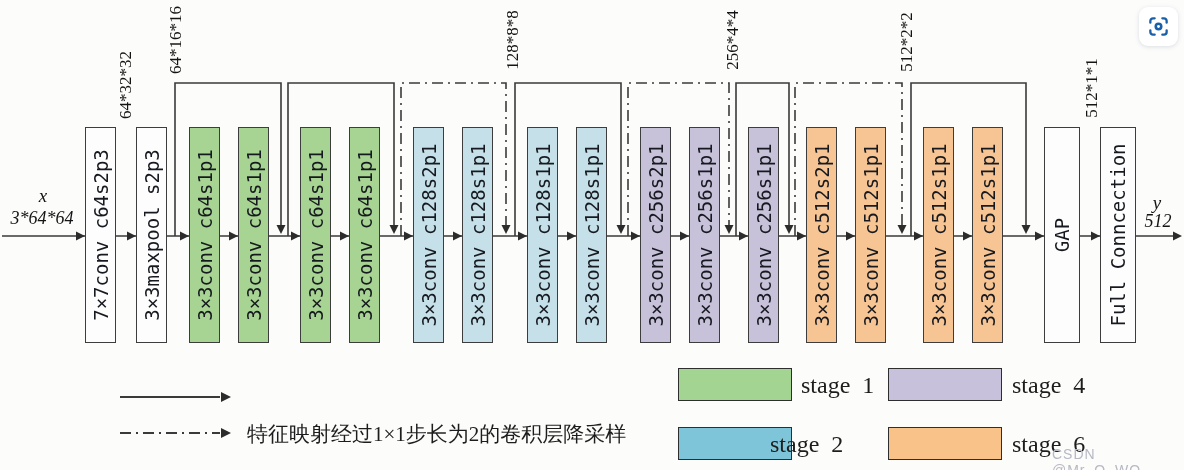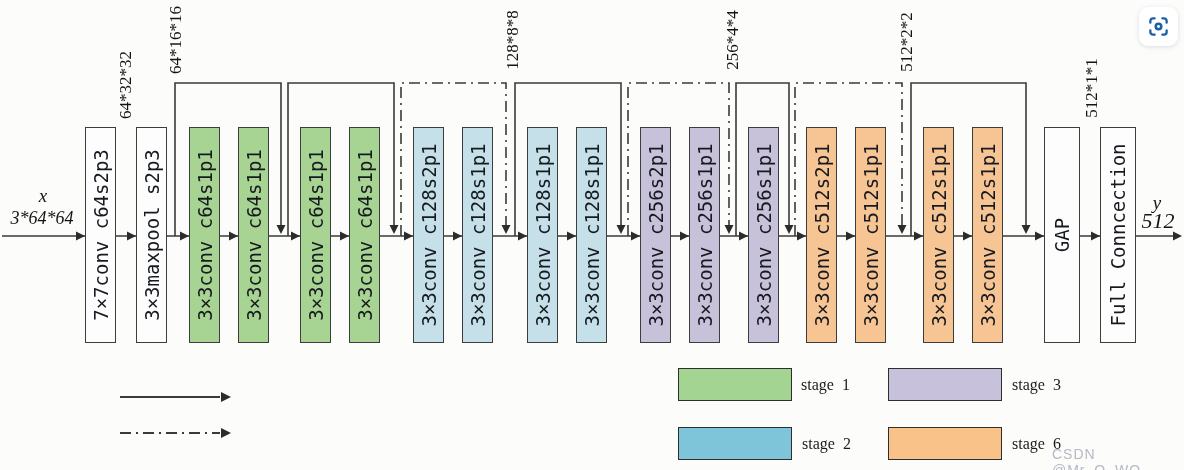--- a/index.html
+++ b/index.html
@@ -26,21 +26,21 @@
   .io.var{font-style:italic;}
   
   .cjk{position:absolute;font-size:21px;color:#1d1d1d;white-space:nowrap;z-index:2;
        transform:translate(0,-50%);}
   .sbox{position:absolute;width:114px;height:33px;box-sizing:border-box;
         border:1.6px solid #2e2e2e;z-index:2;}
   .sbox.green{background:#a4d491;}
   .sbox.blue{background:#7ec5d9;}
   .sbox.purple{background:#c7c1db;}
   .sbox.orange{background:#f8c288;}
-  .slabel{position:absolute;font-size:16px;color:#1d1d1d;white-space:pre;z-index:2;
+  .slabel{position:absolute;font-size:24px;color:#1d1d1d;white-space:pre;z-index:2;
           transform:translate(0,-50%);}
   
   .watermark{position:absolute;left:1052px;top:446px;font-family:"Liberation Sans",sans-serif;
              font-size:14px;color:#b6b9c4;letter-spacing:1px;z-index:3;}
   
   .toolbtn{position:absolute;left:1139px;top:7px;width:39px;height:39px;background:#ffffff;
            border-radius:9px;box-shadow:0 1px 4px rgba(120,130,150,.25);display:flex;
            align-items:center;justify-content:center;z-index:4;cursor:pointer;}
 </style>
 </head>
@@ -110,21 +110,21 @@
     </g>
     <g fill="#2c2c2c">
       <polygon points="231,397 221,392 221,402"></polygon>
       <polygon points="231,433 221,428 221,438"></polygon>
     </g>
   </svg>
 
   <span class="io var" style="left:43px;top:196px">x</span>
   <span class="io" style="left:42px;top:218px;font-size:18px">3*64*64</span>
   <span class="io var" style="left:1157px;top:203px">y</span>
-  <span class="io" style="left:1158px;top:221px;font-size:22px">512</span>
+  <span class="io" style="left:1158px;top:221px;font-size:18px">512</span>
 
   <div class="dim" style="left:126px;top:85px">
       <span>64*32*32</span>
     </div>
   <div class="dim" style="left:176px;top:40px">
       <span>64*16*16</span>
     </div>
   <div class="dim" style="left:513px;top:40px">
       <span>128*8*8</span>
     </div>
@@ -189,27 +189,28 @@
   <div class="blk orange" style="left:972px">
       <span class="vtext">3×3conv c512s1p1</span>
     </div>
   <div class="blk wide" style="left:1044px">
       <span class="vtext">GAP</span>
     </div>
   <div class="blk wide" style="left:1100px">
       <span class="vtext">Full Conncection</span>
     </div>
 
+  <span class="cjk" style="left:247px;top:434px">特征映射经过1×1步长为2的卷积层降采样</span>
 
   <div class="sbox green" style="left:678px;top:368px"></div>
   <span class="slabel" style="left:801px;top:385px">stage  1</span>
   <div class="sbox purple" style="left:888px;top:368px"></div>
-  <span class="slabel" style="left:1012px;top:385px">stage  3</span>
+  <span class="slabel" style="left:1012px;top:385px">stage  4</span>
   <div class="sbox blue" style="left:678px;top:427px"></div>
-  <span class="slabel" style="left:802px;top:444px">stage  2</span>
+  <span class="slabel" style="left:770px;top:444px">stage  2</span>
   <div class="sbox orange" style="left:888px;top:427px"></div>
   <span class="slabel" style="left:1012px;top:444px">stage  6</span>
 
   <span class="watermark">CSDN @Mr_O_WQ</span>
 
   <div class="toolbtn">
     <svg width="23" height="23" viewBox="0 0 24 24">
       <g stroke="#1a60a8" stroke-width="2.4" fill="none" stroke-linecap="round">
         <path d="M3.5 8V6.2A2.7 2.7 0 0 1 6.2 3.5H8"></path>
         <path d="M16 3.5h1.8a2.7 2.7 0 0 1 2.7 2.7V8"></path>

